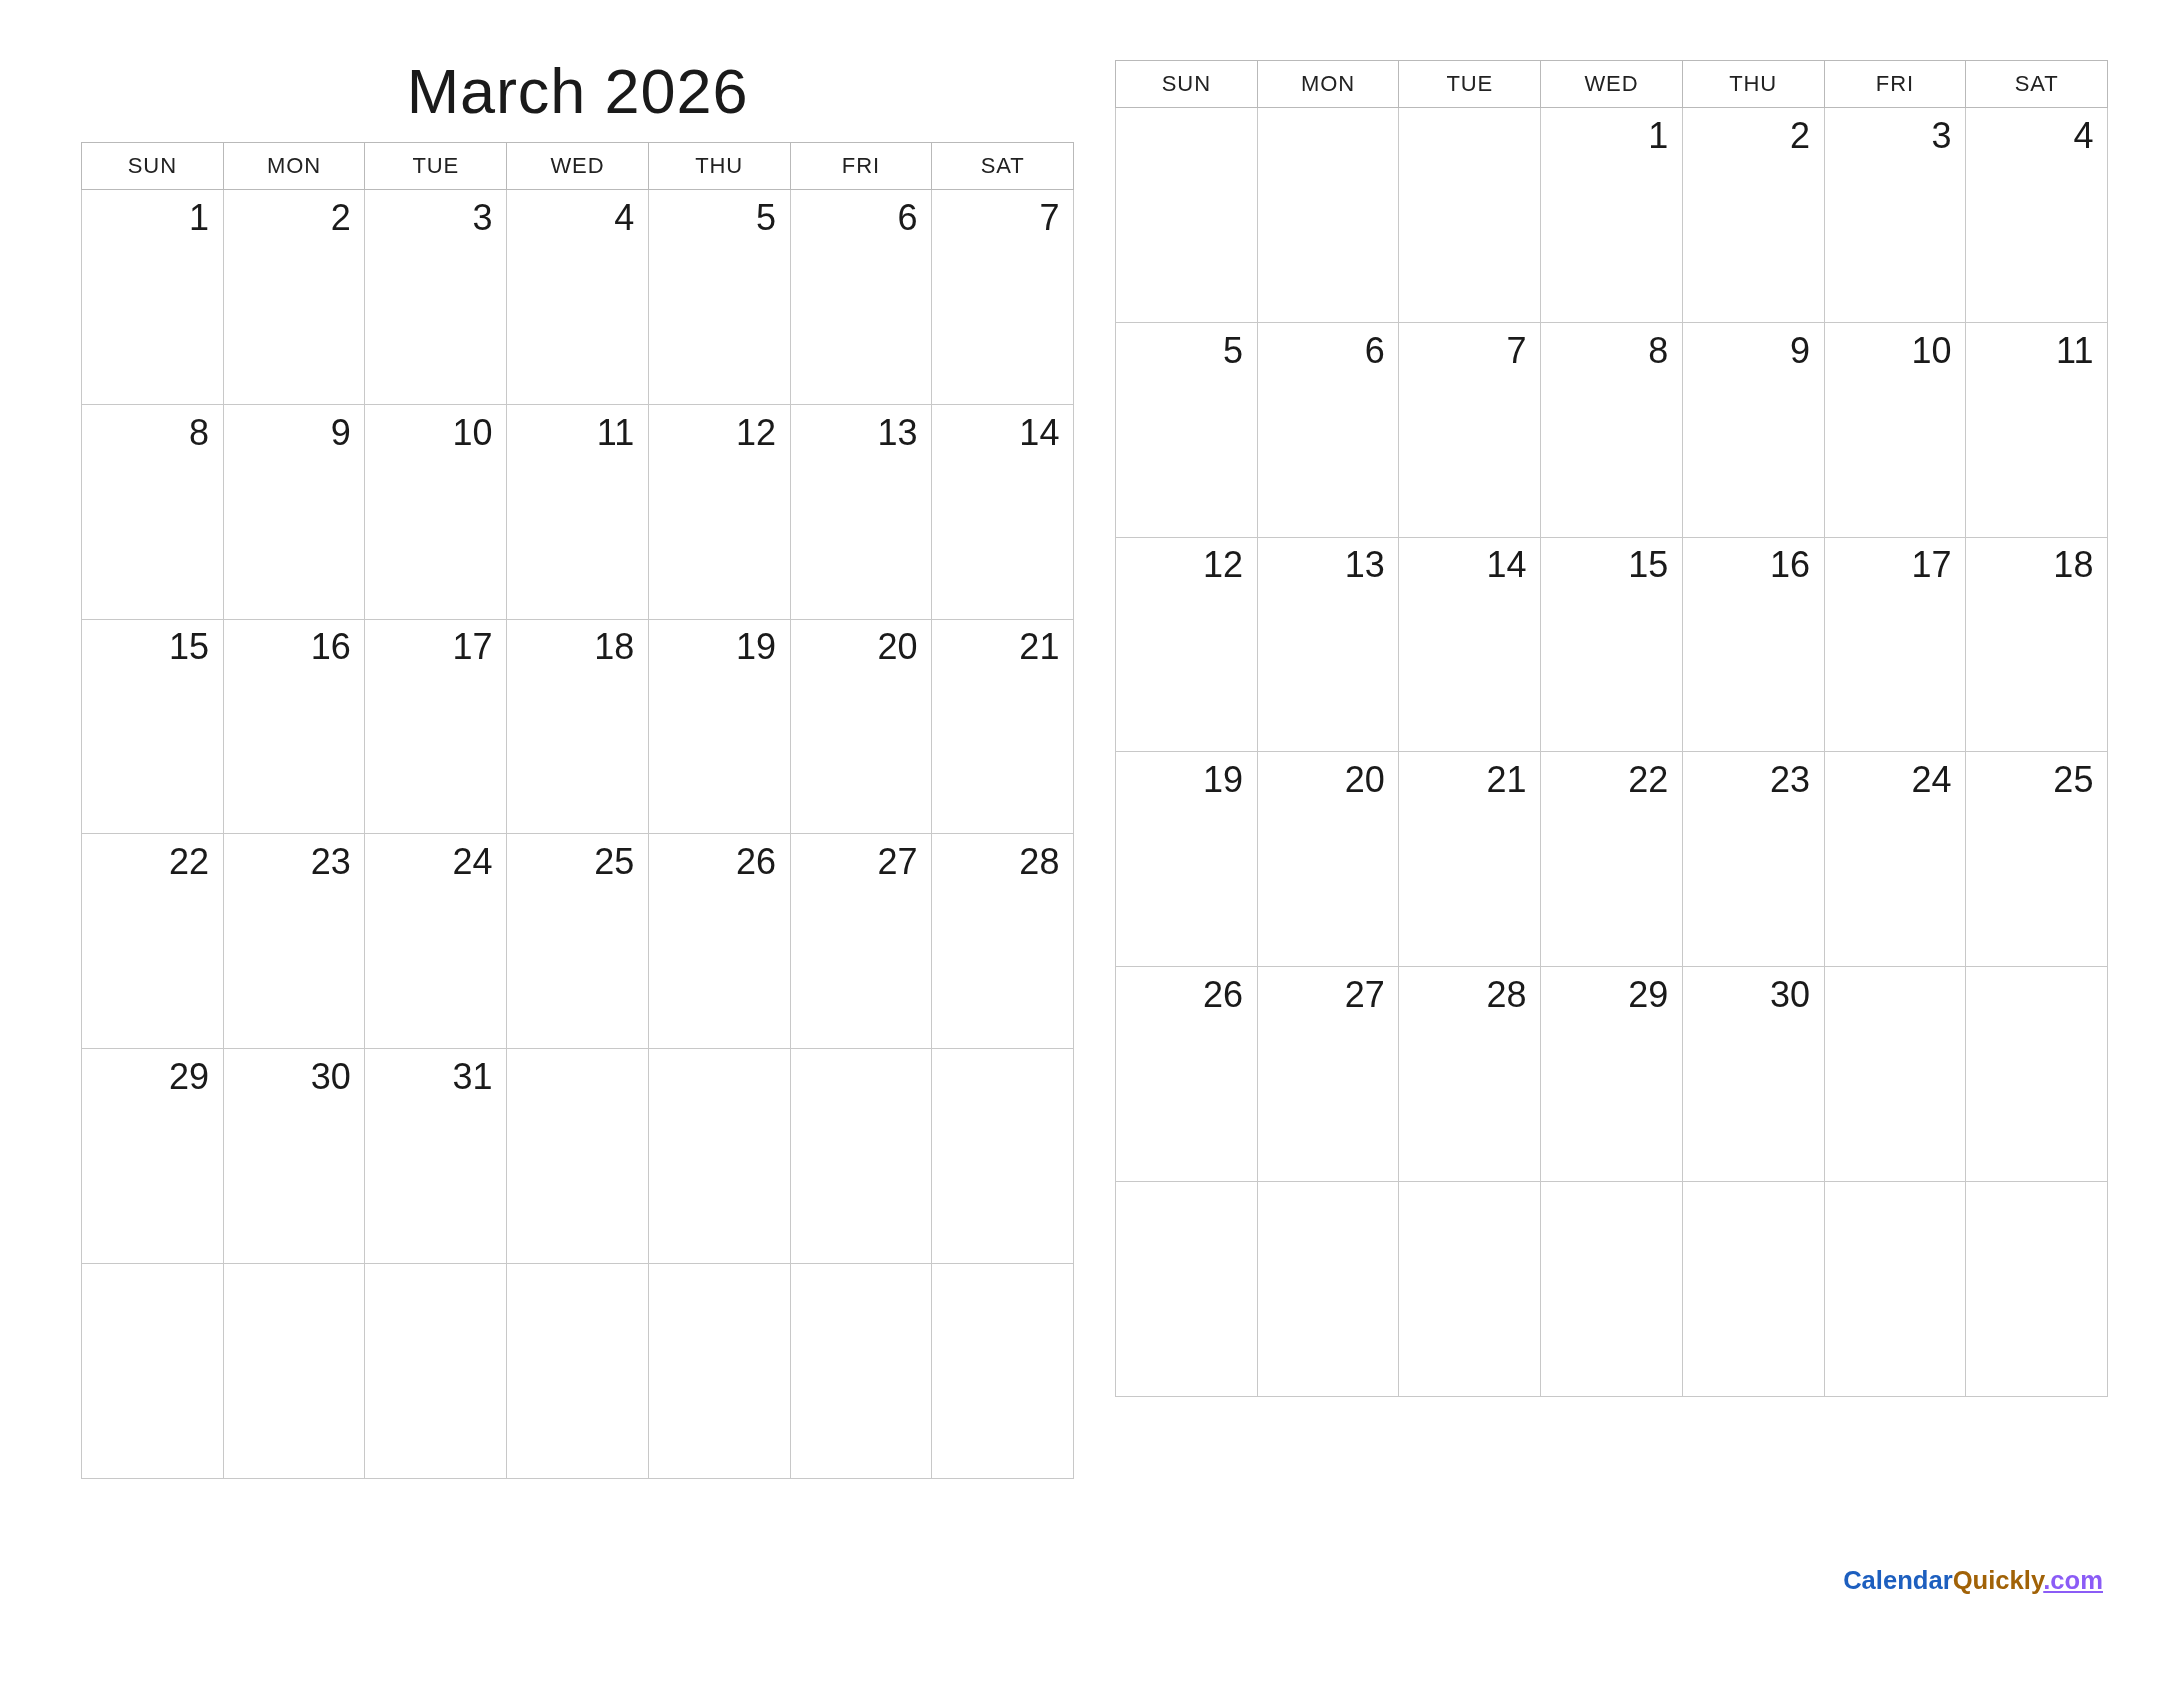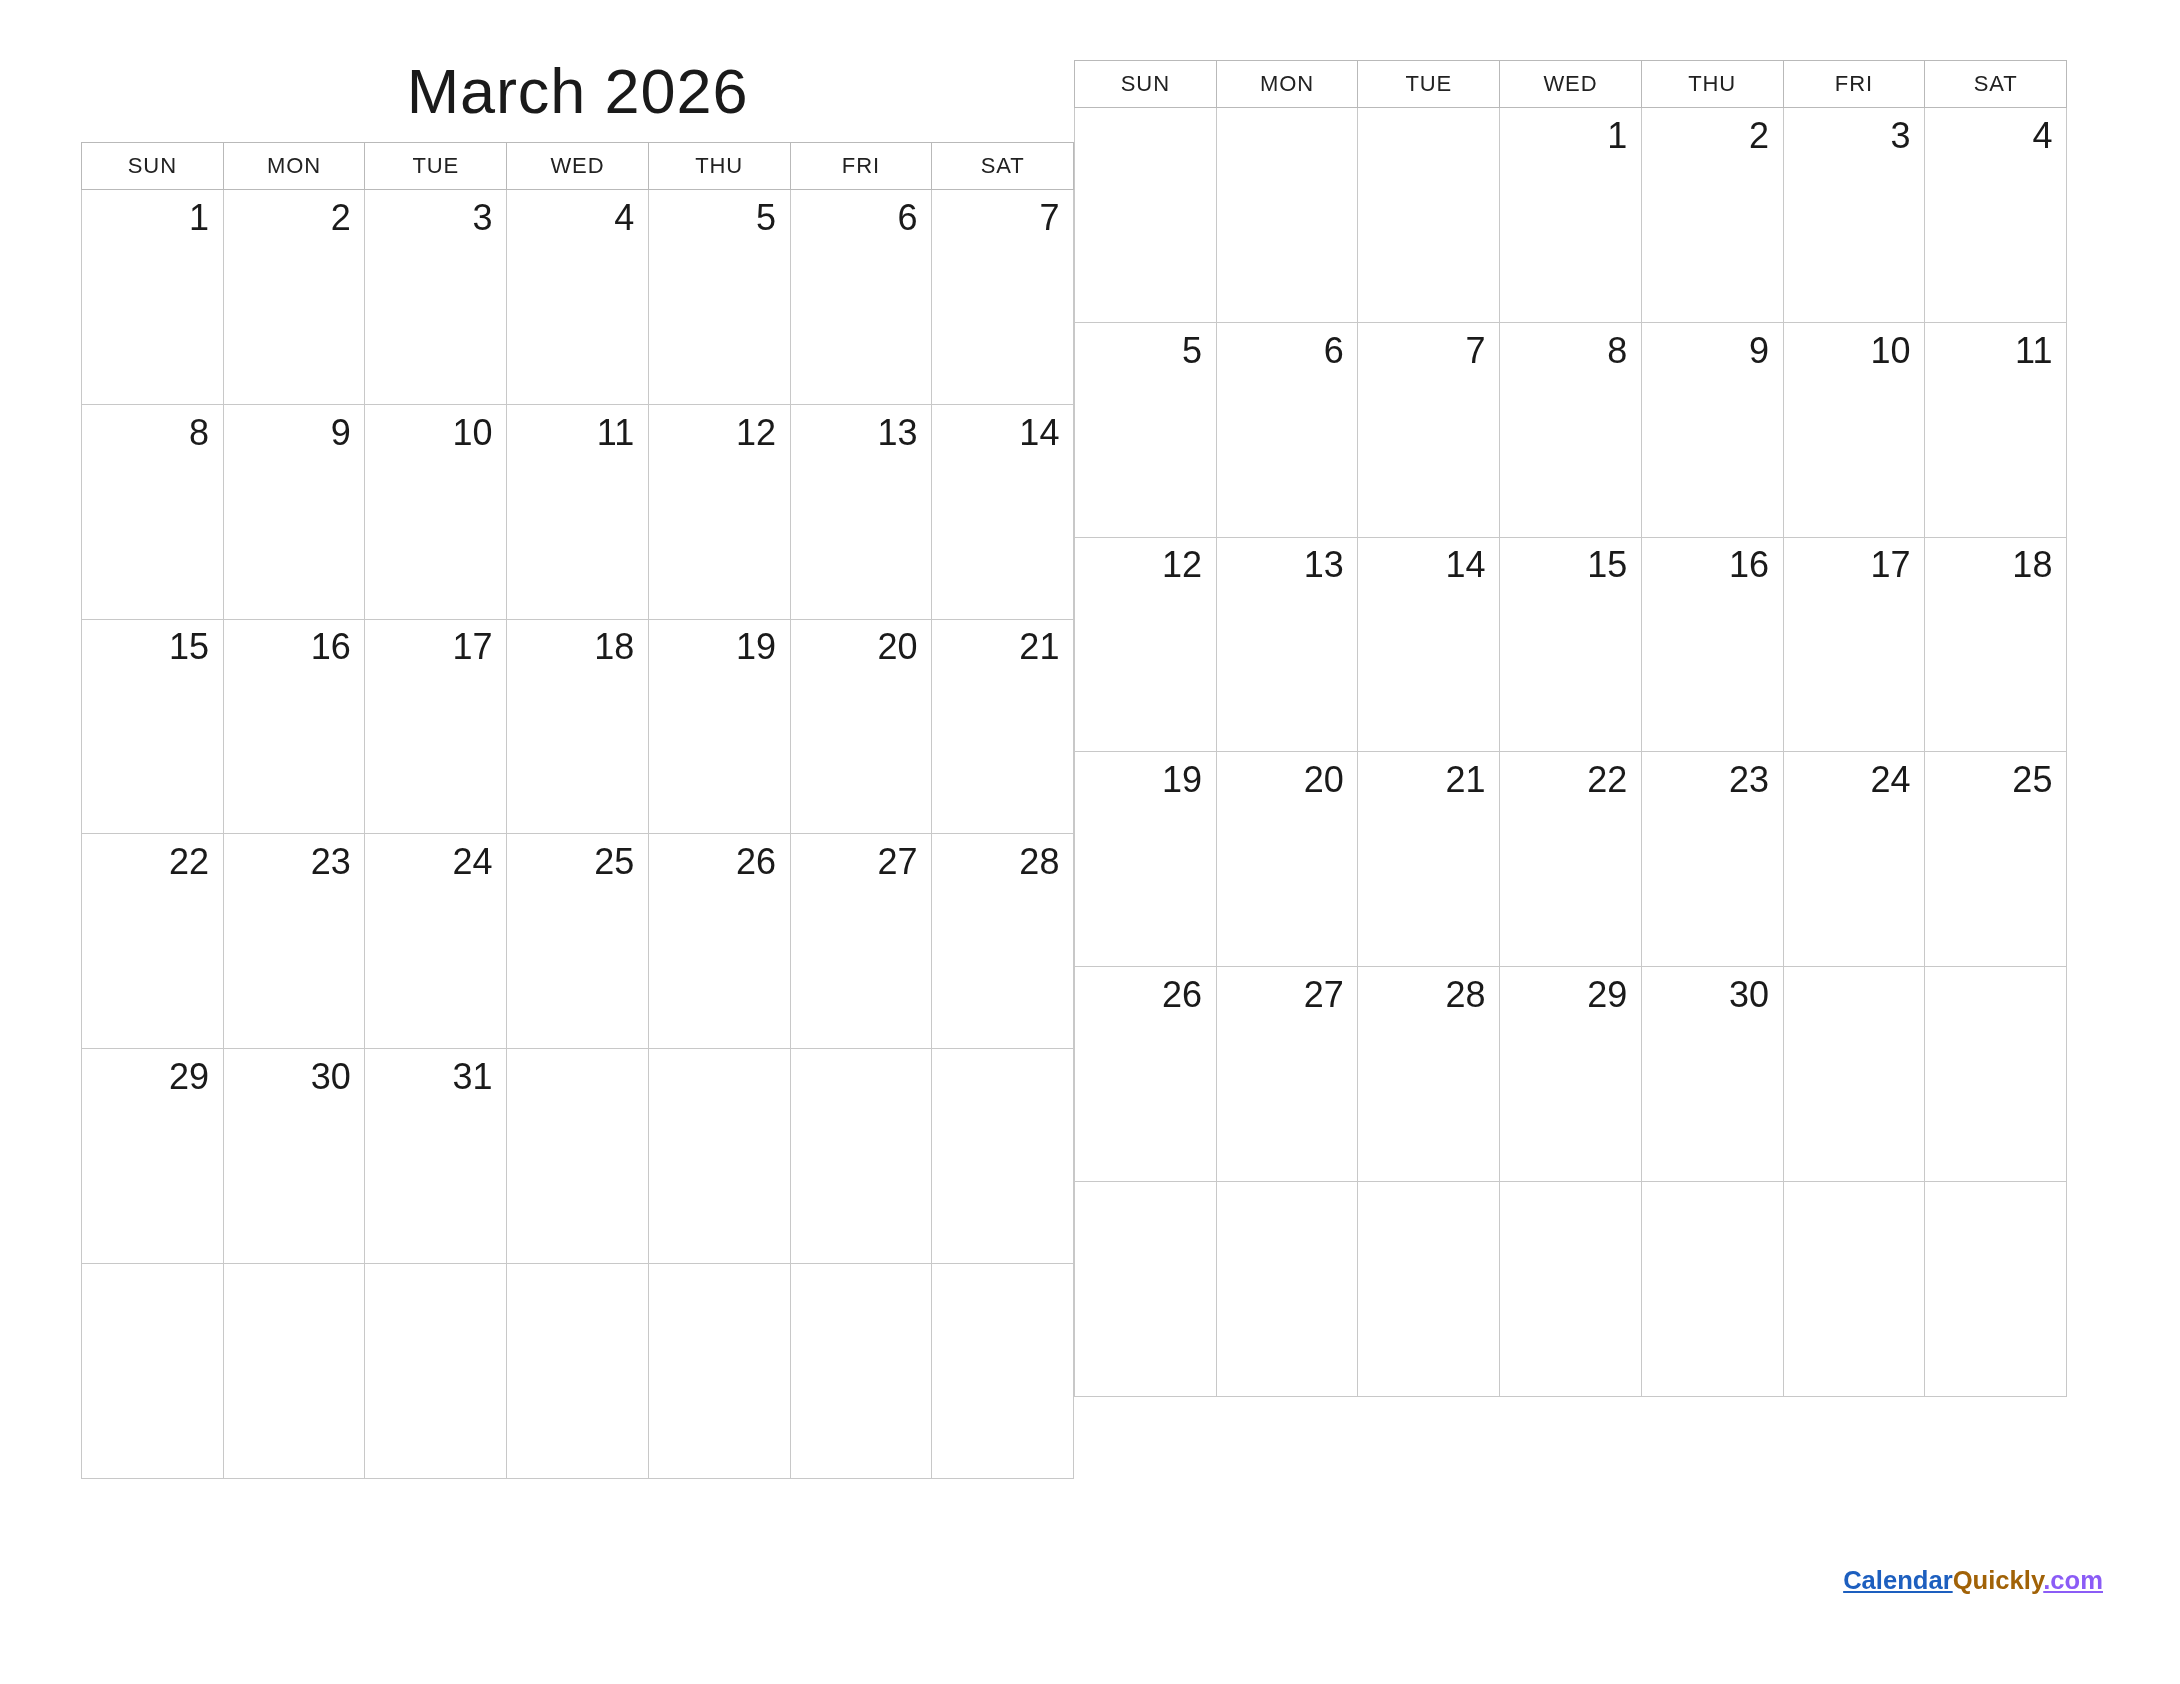--- a/index.html
+++ b/index.html
@@ -22,20 +22,21 @@
     width: 2181px;
     height: 1685px;
   }
   .calendars {
     position: absolute;
     left: 81px;
     top: 60px;
     width: 2027px;
     display: flex;
     flex-direction: row;
+    gap: 41px;
   }
   .month-block {
     width: 993px;
   }
   .month-title {
     text-align: center;
     font-size: 63px;
     font-weight: normal;
     letter-spacing: 0.9px;
     line-height: 1;
@@ -79,21 +80,21 @@
   }
   .footer-brand {
     position: absolute;
     right: 78px;
     top: 1566px;
     font-size: 25.6px;
     font-weight: bold;
     letter-spacing: 0px;
     white-space: nowrap;
   }
-  .brand-calendar { color: #1d5fbf; text-decoration: underline; }
+  .brand-calendar { color: #1d5fbf; }
   .brand-quickly { color: #a16207; }
   .brand-com { color: #8b5cf6; text-decoration: underline; }
 </style>
 </head>
 <body>
 
 <div class="page">
 
   <div class="calendars">
 

